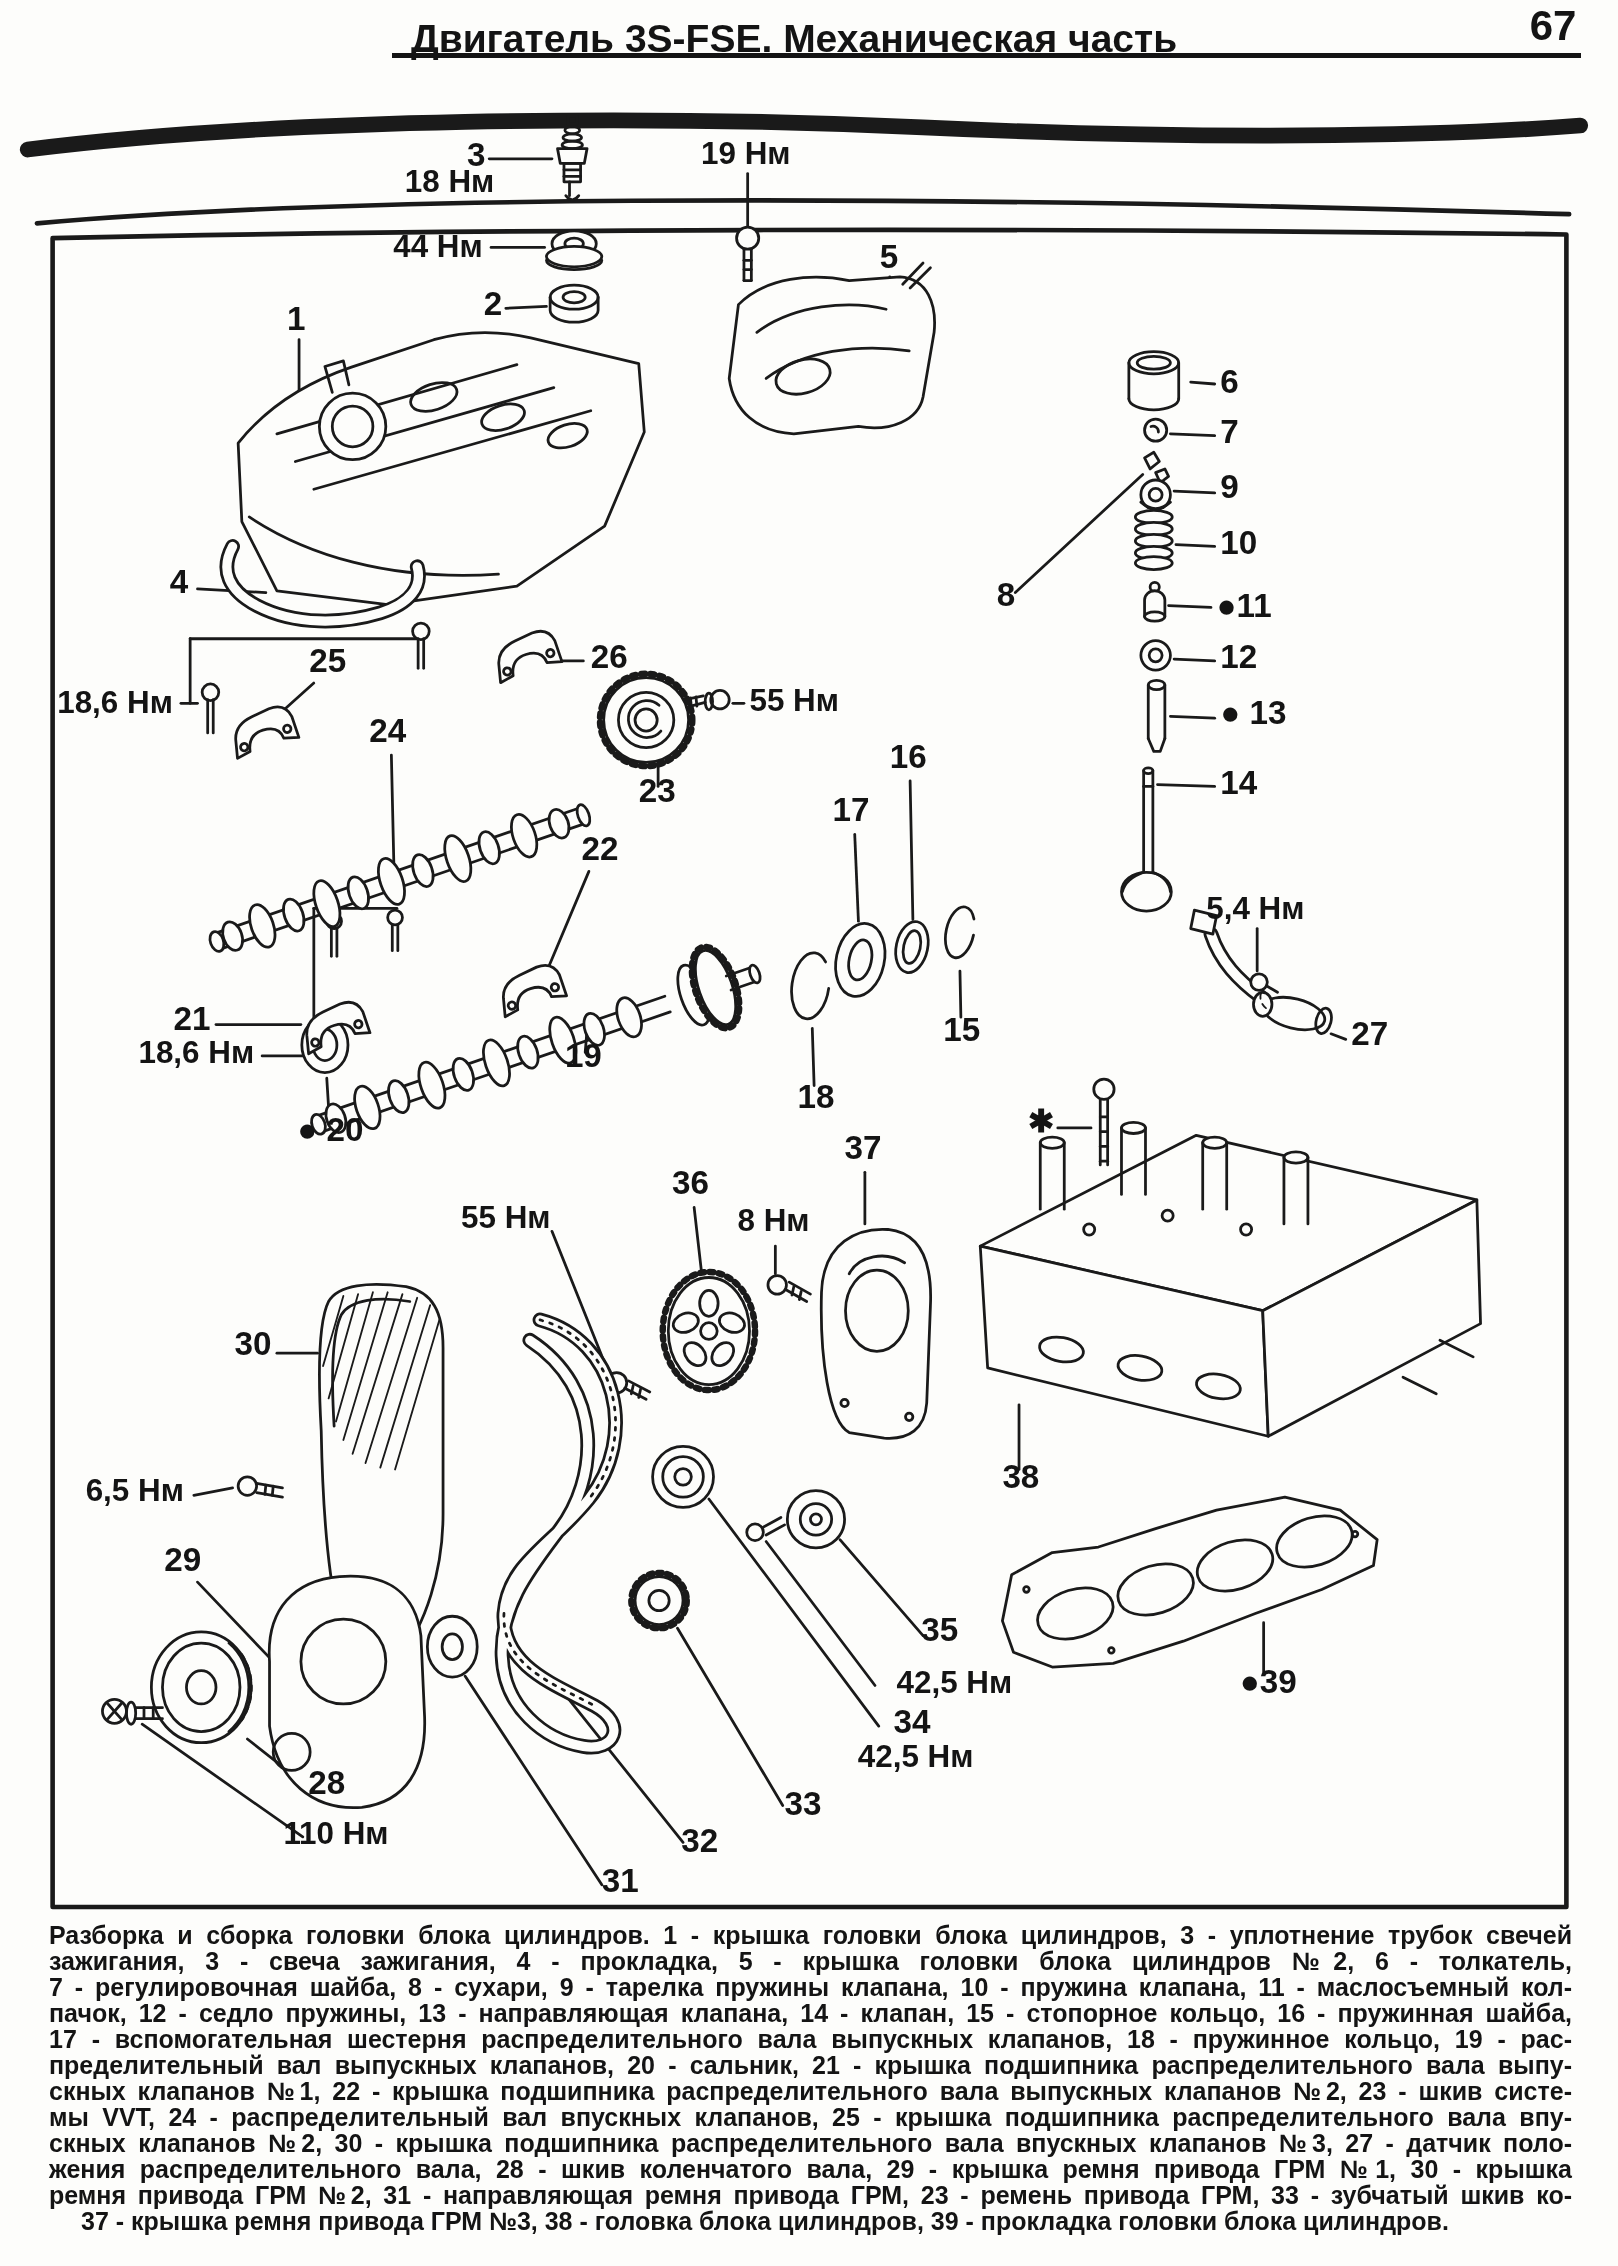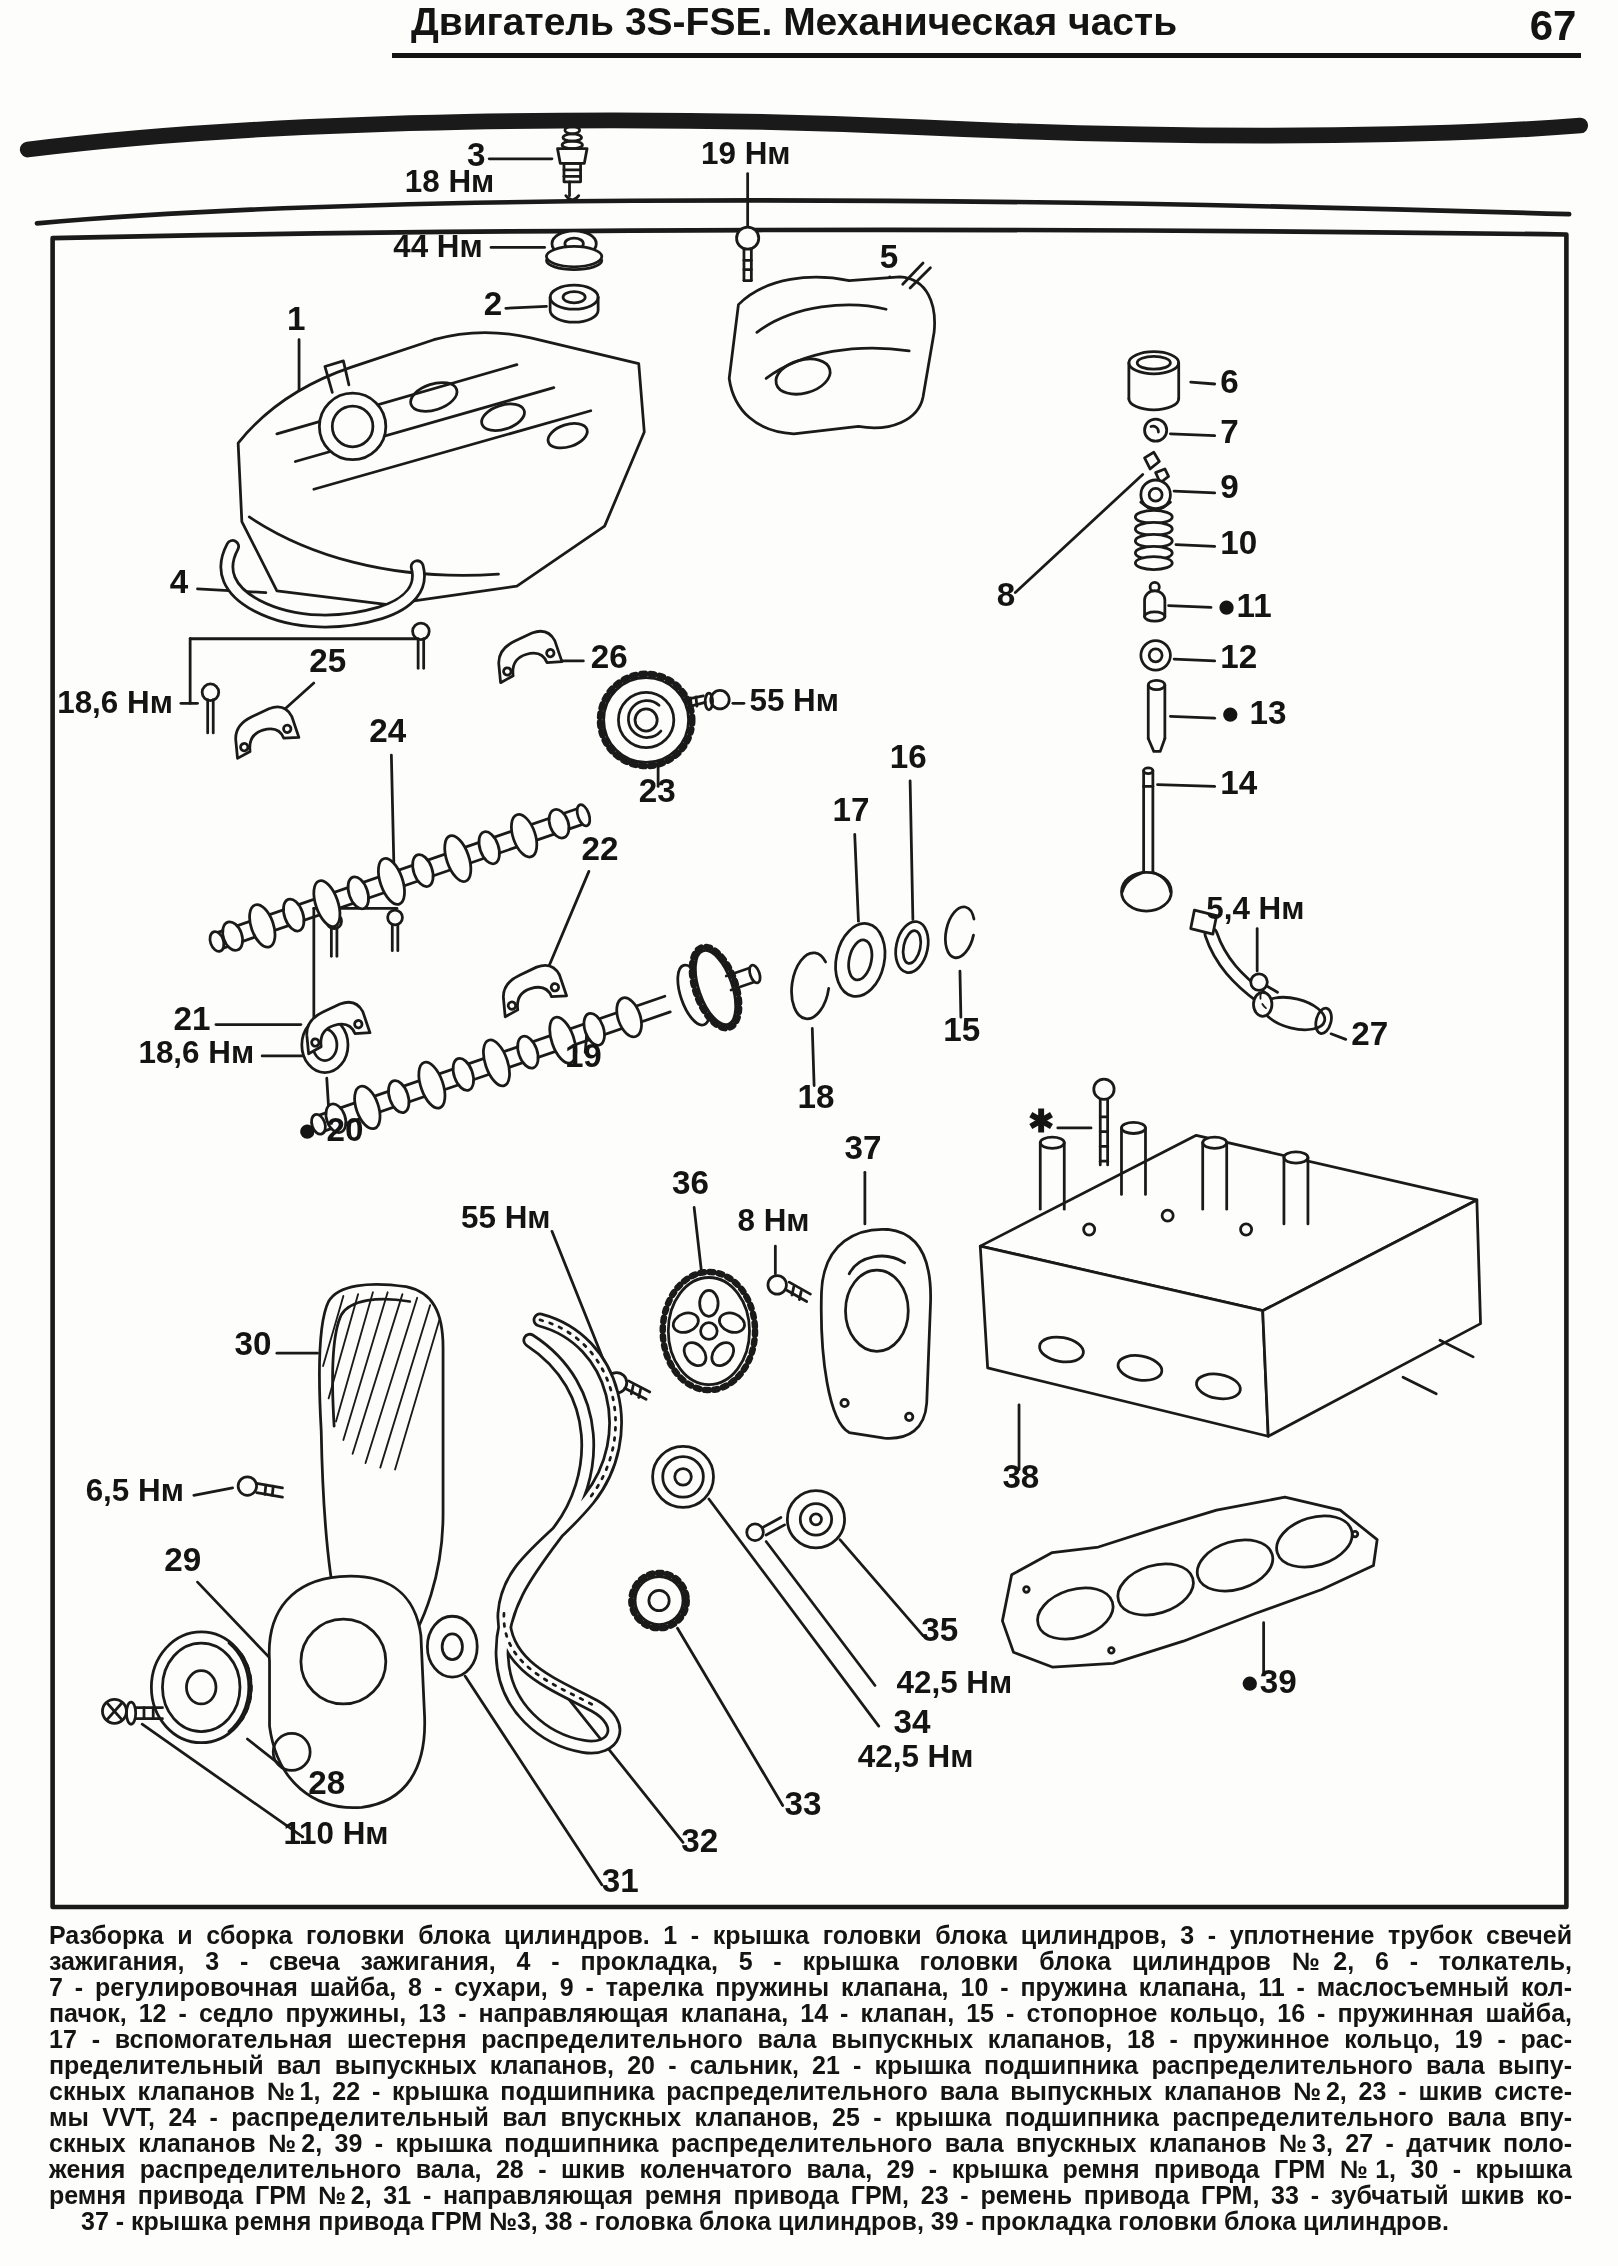--- a/index.html
+++ b/index.html
@@ -1,18 +1,18 @@
 <!DOCTYPE html>
 <html style="font-size:14.8px"><head>
 <meta charset="utf-8">
 <style>
   html,body{margin:0;padding:0;background:#e8e8e4;}
   .page{position:relative;width:1619px;height:2267px;background:#fdfdfb;overflow:hidden;
         font-family:"Liberation Sans",sans-serif;color:#141414;}
-  .hdr-title{position:absolute;left:351px;top:0;width:886px;text-align:center;
+  .hdr-title{position:absolute;left:351px;top:17px;width:886px;text-align:center;
              font-size:39px;font-weight:bold;letter-spacing:0px;}
   .hdr-num{position:absolute;left:1507px;top:1.8px;width:92px;text-align:center;
            font-size:42px;font-weight:bold;}
   .hdr-rule{position:absolute;left:392px;top:53px;width:1189px;height:4.6px;background:#141414;}
   svg.diag{position:absolute;left:0;top:0;width:1619px;height:2267px;}
   svg.diag *{stroke:#1a1a1a;stroke-width:3;fill:none;stroke-linecap:round;stroke-linejoin:round;}
   svg.diag .fw{fill:#fdfdfb;}
   svg.diag text{stroke:none;fill:#141414;font-family:"Liberation Sans",sans-serif;font-weight:700;}
   svg.diag text.pl{font-size:36px;}
   svg.diag text.tl{font-size:34px;}
@@ -559,20 +559,20 @@
 
   <div class="caption">
     <div class="cap-line">Разборка и сборка головки блока цилиндров. 1 - крышка головки блока цилиндров, 3 - уплотнение трубок свечей</div>
     <div class="cap-line">зажигания, 3 - свеча зажигания, 4 - прокладка, 5 - крышка головки блока цилиндров №2, 6 - толкатель,</div>
     <div class="cap-line">7 - регулировочная шайба, 8 - сухари, 9 - тарелка пружины клапана, 10 - пружина клапана, 11 - маслосъемный кол-</div>
     <div class="cap-line">пачок, 12 - седло пружины, 13 - направляющая клапана, 14 - клапан, 15 - стопорное кольцо, 16 - пружинная шайба,</div>
     <div class="cap-line">17 - вспомогательная шестерня распределительного вала выпускных клапанов, 18 - пружинное кольцо, 19 - рас-</div>
     <div class="cap-line">пределительный вал выпускных клапанов, 20 - сальник, 21 - крышка подшипника распределительного вала выпу-</div>
     <div class="cap-line">скных клапанов №1, 22 - крышка подшипника распределительного вала выпускных клапанов №2, 23 - шкив систе-</div>
     <div class="cap-line">мы VVT, 24 - распределительный вал впускных клапанов, 25 - крышка подшипника распределительного вала впу-</div>
-    <div class="cap-line">скных клапанов №2, 39 - крышка подшипника распределительного вала впускных клапанов №3, 27 - датчик поло-</div>
+    <div class="cap-line">скных клапанов №2, 30 - крышка подшипника распределительного вала впускных клапанов №3, 27 - датчик поло-</div>
     <div class="cap-line">жения распределительного вала, 28 - шкив коленчатого вала, 29 - крышка ремня привода ГРМ №1, 30 - крышка</div>
     <div class="cap-line">ремня привода ГРМ №2, 31 - направляющая ремня привода ГРМ, 23 - ремень привода ГРМ, 33 - зубчатый шкив ко-</div>
     <div class="cap-line last">37 - крышка ремня привода ГРМ №3, 38 - головка блока цилиндров, 39 - прокладка головки блока цилиндров.</div>
   </div>
 
 </div>
 
 
 </body></html>

